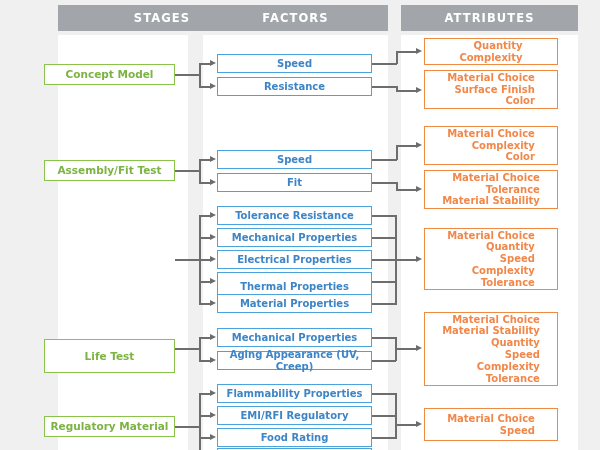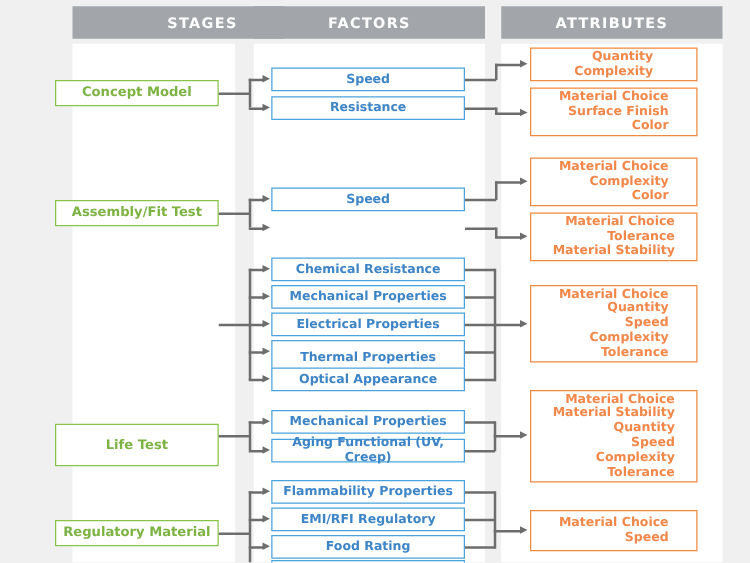--- a/index.html
+++ b/index.html
@@ -92,20 +92,21 @@
   <div class="arrow" style="left:416px;top:48px;"></div>
 
   <div class="conn h" style="left:372px;top:86px;width:25px;"></div>
   <div class="conn v" style="left:396px;top:86px;height:5px;"></div>
   <div class="conn h" style="left:396px;top:90px;width:22px;"></div>
   <div class="arrow" style="left:416px;top:87px;"></div>
 
   <div class="node stage" style="left:44px;top:160px;width:131px;height:21px;">Assembly/Fit Test</div>
 
   <div class="node factor" style="left:217px;top:150px;width:155px;height:19px;">Speed</div>
+  <div class="node factor" style="left:217px;top:173px;width:155px;height:19px;">Fit</div>
 
   <div class="node attr" style="left:424px;top:126px;width:134px;height:39px;">
     <span class="lines">
       <span>Material Choice</span>
       <span>Complexity</span>
       <span>Color</span>
     </span>
   </div>
   <div class="node attr" style="left:424px;top:170px;width:134px;height:39px;">
     <span class="lines">
@@ -126,25 +127,25 @@
   <div class="conn v" style="left:396px;top:145px;height:15px;"></div>
   <div class="conn h" style="left:396px;top:145px;width:22px;"></div>
   <div class="arrow" style="left:416px;top:142px;"></div>
 
   <div class="conn h" style="left:372px;top:182px;width:25px;"></div>
   <div class="conn v" style="left:396px;top:182px;height:8px;"></div>
   <div class="conn h" style="left:396px;top:189px;width:22px;"></div>
   <div class="arrow" style="left:416px;top:186px;"></div>
 
 
-  <div class="node factor" style="left:217px;top:206px;width:155px;height:19px;">Chemical Resistance</div>
+  <div class="node factor" style="left:217px;top:206px;width:155px;height:19px;">Tolerance Resistance</div>
   <div class="node factor" style="left:217px;top:228px;width:155px;height:19px;">Mechanical Properties</div>
   <div class="node factor" style="left:217px;top:250px;width:155px;height:19px;">Electrical Properties</div>
   <div class="node factor" style="left:217px;top:272px;width:155px;height:29px;">Thermal Properties</div>
-  <div class="node factor" style="left:217px;top:294px;width:155px;height:19px;">Optical Appearance</div>
+  <div class="node factor" style="left:217px;top:294px;width:155px;height:19px;">Material Properties</div>
 
   <div class="node attr" style="left:424px;top:228px;width:134px;height:62px;">
     <span class="lines">
       <span>Material Choice</span>
       <span>Quantity</span>
       <span>Speed</span>
       <span>Complexity</span>
       <span>Tolerance</span>
     </span>
   </div>
@@ -167,21 +168,21 @@
   <div class="conn h" style="left:372px;top:259px;width:24px;"></div>
   <div class="conn h" style="left:372px;top:281px;width:24px;"></div>
   <div class="conn h" style="left:372px;top:303px;width:24px;"></div>
   <div class="conn v" style="left:395px;top:215px;height:90px;"></div>
   <div class="conn h" style="left:395px;top:259px;width:23px;"></div>
   <div class="arrow" style="left:416px;top:256px;"></div>
 
   <div class="node stage" style="left:44px;top:339px;width:131px;height:34px;">Life Test</div>
 
   <div class="node factor" style="left:217px;top:328px;width:155px;height:19px;">Mechanical Properties</div>
-  <div class="node factor" style="left:217px;top:351px;width:155px;height:19px;">Aging Functional (UV, Creep)</div>
+  <div class="node factor" style="left:217px;top:351px;width:155px;height:19px;">Aging Appearance (UV, Creep)</div>
 
   <div class="node attr" style="left:424px;top:312px;width:134px;height:74px;">
     <span class="lines">
       <span>Material Choice</span>
       <span>Material Stability</span>
       <span>Quantity</span>
       <span>Speed</span>
       <span>Complexity</span>
       <span>Tolerance</span>
     </span>

